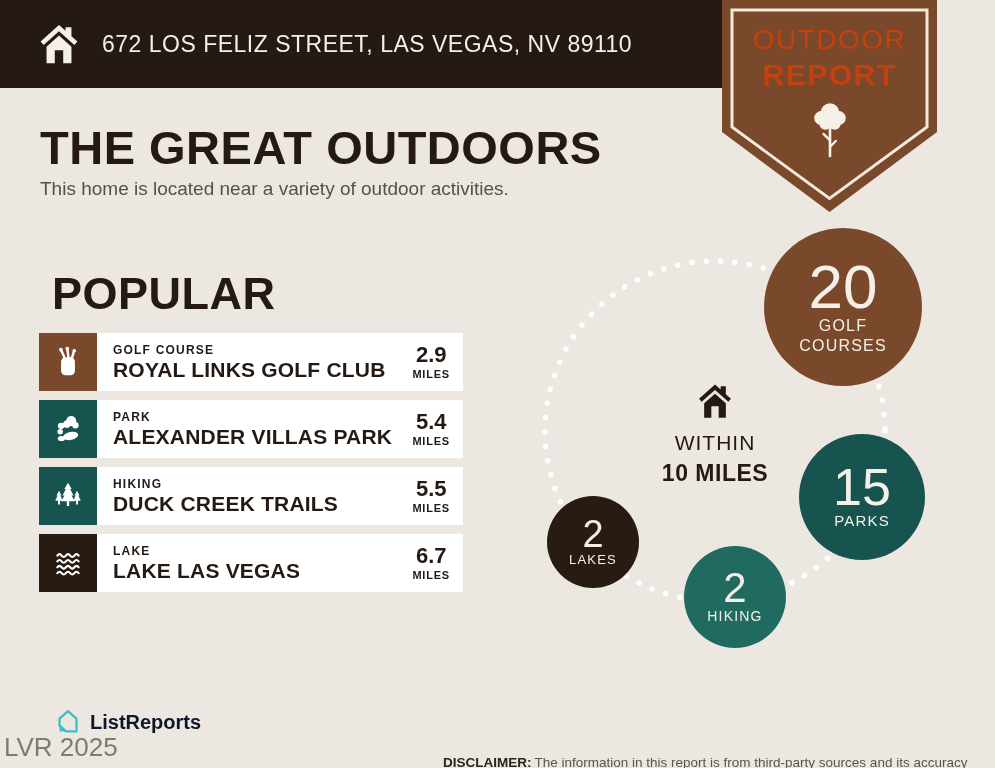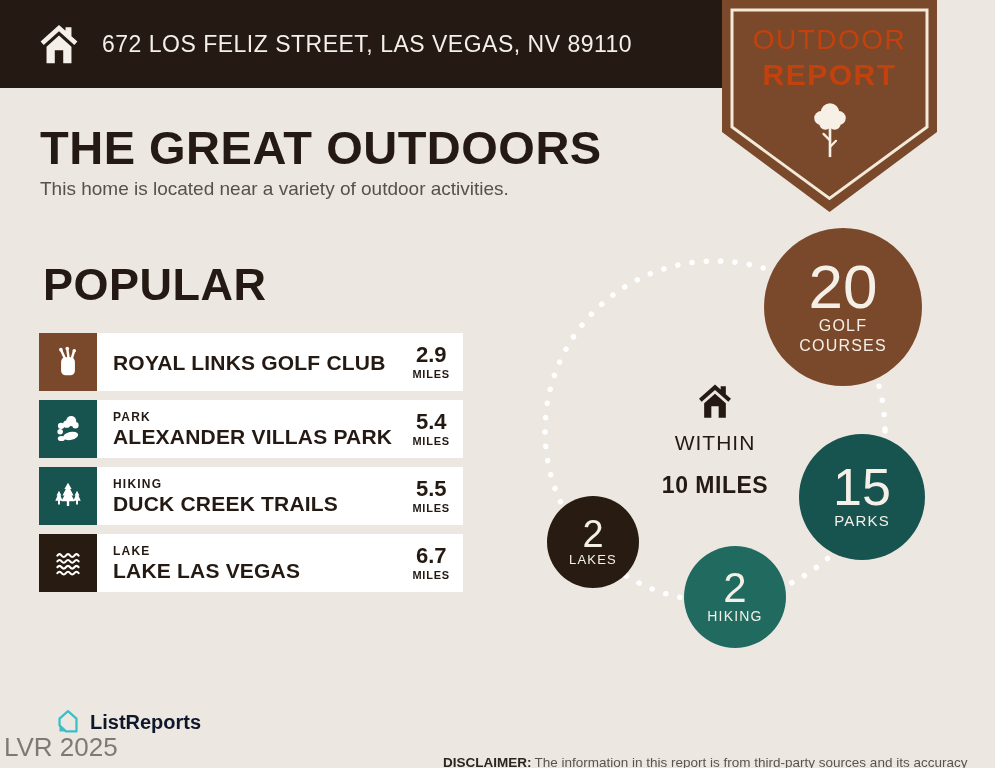--- a/index.html
+++ b/index.html
@@ -17,21 +17,21 @@
   .badge{position:absolute;left:722px;top:0;width:215px;height:212px;z-index:6;}
   .badge svg.ribbon{position:absolute;left:0;top:0;}
   .badge .badge-content{position:absolute;left:0;top:24px;width:215px;text-align:center;color:#c2410c;}
   .badge .b1{font-size:28px;font-weight:400;letter-spacing:1.5px;}
   .badge .b2{font-size:30px;font-weight:800;letter-spacing:1.5px;margin-top:2px;}
   .badge .tree{margin-top:6px;}
   
   .title{position:absolute;left:40px;top:120px;margin:0;font-size:47px;font-weight:800;
     letter-spacing:.5px;color:#241a13;}
   .subtitle{position:absolute;left:40px;top:178px;margin:0;font-size:19px;color:#57514b;}
-  .popular{position:absolute;left:40px;top:256px;margin:3px;font-size:45px;font-weight:800;
+  .popular{position:absolute;left:40px;top:256px;margin:12px;font-size:45px;font-weight:800;
     letter-spacing:.5px;color:#241a13;}
   
   .list{position:absolute;left:39px;top:333px;display:flex;flex-direction:column;gap:9px;width:424px;}
   .row{display:flex;height:58px;}
   .icon-box{width:58px;height:58px;flex:0 0 auto;display:flex;align-items:center;justify-content:center;}
   .icon-box.brown{background:#7a492b;}
   .icon-box.teal{background:#175450;}
   .icon-box.dark{background:#281c12;}
   .card{flex:1;background:#ffffff;display:flex;align-items:center;padding:0 13px 0 16px;}
   .meta{flex:1;min-width:0;}
@@ -53,21 +53,21 @@
   .bubble.parks .bnum{font-size:52px;}
   .bubble.parks .blbl{font-size:15px;}
   .bubble.hiking{left:684px;top:546px;width:102px;height:102px;background:#206a5f;}
   .bubble.hiking .bnum{font-size:42px;}
   .bubble.hiking .blbl{font-size:14px;}
   .bubble.lakes{left:547px;top:496px;width:92px;height:92px;background:#281c12;}
   .bubble.lakes .bnum{font-size:38px;}
   .bubble.lakes .blbl{font-size:13px;}
   .center-home{position:absolute;left:640px;top:381px;width:150px;text-align:center;z-index:2;color:#241a13;}
   .center-home .w1{font-size:21px;font-weight:400;letter-spacing:1px;margin-top:6px;}
-  .center-home .w2{font-size:23px;font-weight:800;letter-spacing:.5px;margin-top:17px;}
+  .center-home .w2{font-size:23px;font-weight:800;letter-spacing:.5px;margin-top:5px;}
   
   .logo{position:absolute;left:52px;top:706px;}
   .brand{position:absolute;left:90px;top:711px;font-size:20px;color:#0f172a;font-weight:700;}
   .disclaimer{position:absolute;left:443px;top:710px;width:525px;font-size:13.5px;line-height:1.35;color:#5a544e;margin-top:44px;}
   .disclaimer b{color:#2b2420;margin-right:3px;}
   .watermark{position:absolute;left:4px;top:732px;font-size:26px;color:rgba(100,94,88,.8);z-index:8;}
 </style>
 </head>
 <body>
 
@@ -125,20 +125,21 @@
           <g fill="#fff">
             <circle cx="9.3" cy="4.4" r="1.7"></circle>
               <circle cx="15.3" cy="3.4" r="1.7"></circle>
               <circle cx="21.9" cy="5.4" r="1.7"></circle>
             <rect x="9.5" y="11.5" width="13" height="17" rx="4.2"></rect>
           </g>
         </svg>
       </div>
       <div class="card">
         <div class="meta">
+          <div class="cat">GOLF COURSE</div>
           <div class="nm">ROYAL LINKS GOLF CLUB</div>
         </div>
         <div class="dist">
           <div class="num">2.9</div>
           <div class="unit">MILES</div>
         </div>
       </div>
     </div>
 
     <div class="row">

